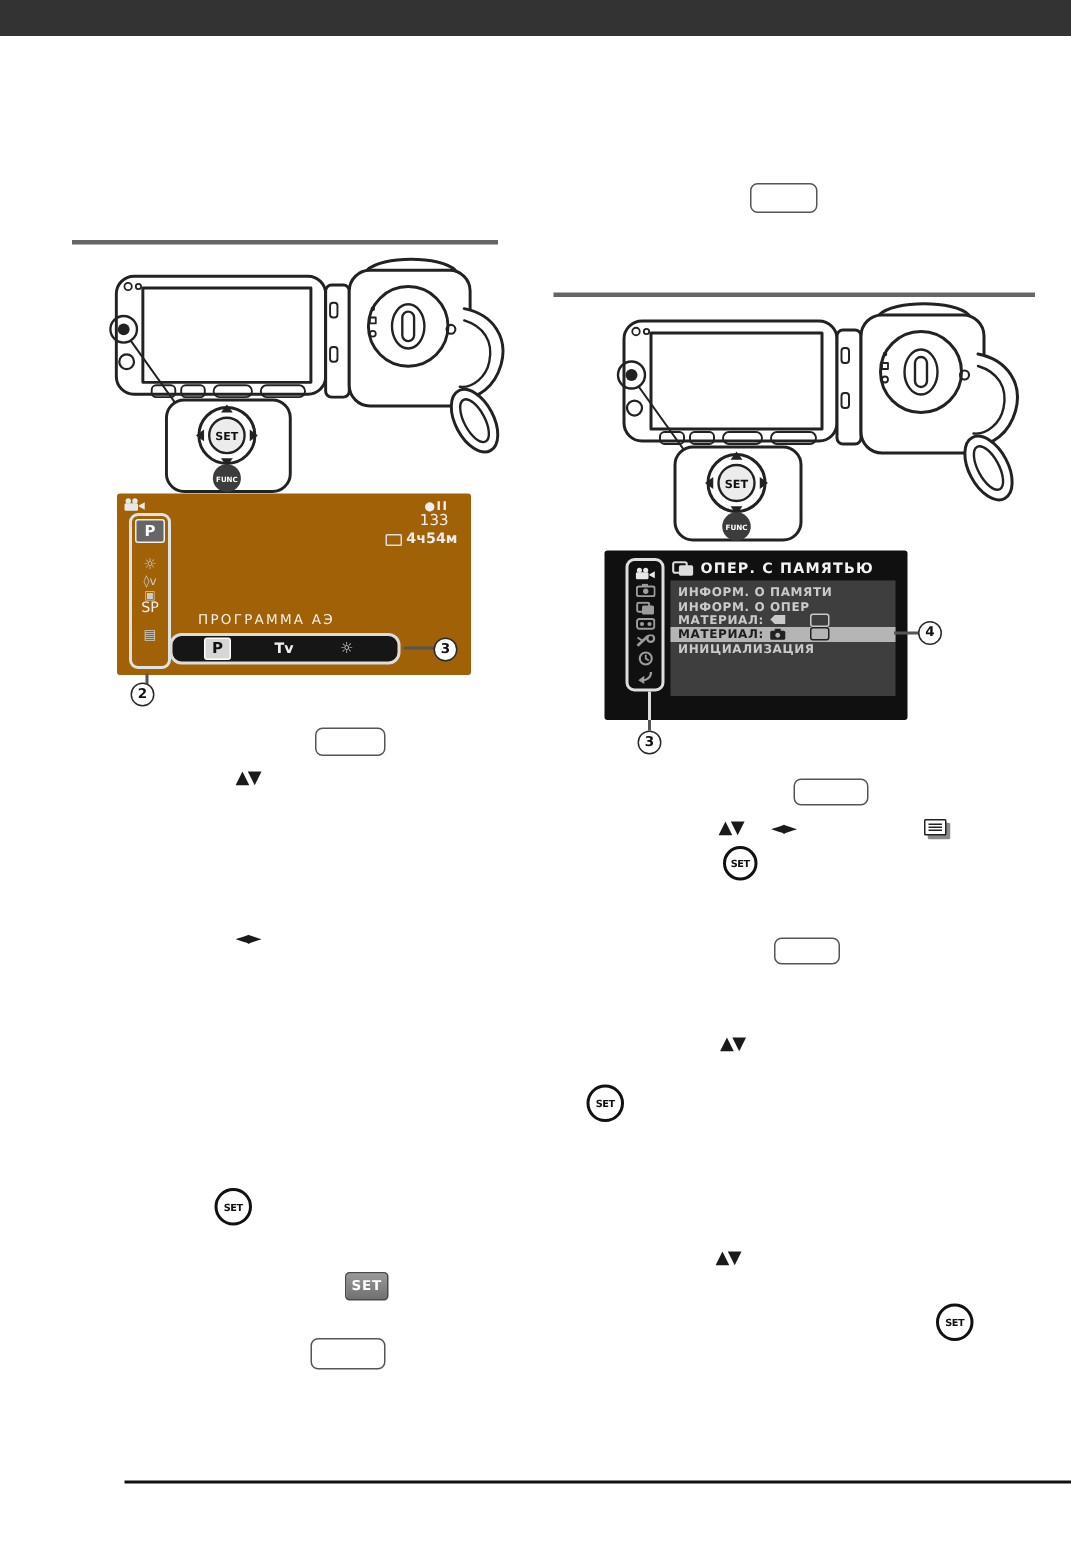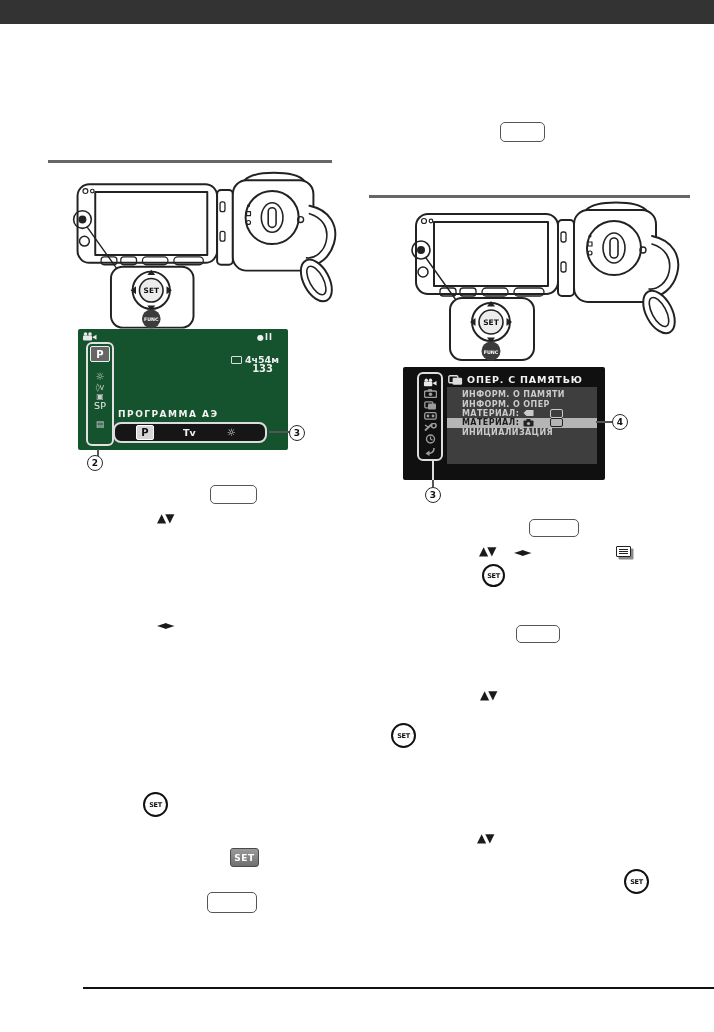--- a/index.html
+++ b/index.html
@@ -41,66 +41,66 @@
              letter-spacing:0.5px;}
 
   
   .func-menu-icon{width:15px;height:11px;background:#fff;border:1.5px solid #222;
                   border-radius:1px;box-shadow:2.5px 2.5px 0 #8a8a8a;
                   display:flex;flex-direction:column;justify-content:space-evenly;
                   padding:1px 2px;box-sizing:border-box;}
   .func-menu-icon i{display:block;height:1.5px;background:#222;}
 
   
-  .lcd1{left:78px;top:329px;width:210px;height:121px;background:#14532d;border-radius:2px;
+  .lcd1{left:78px;top:329px;width:236px;height:121px;background:#a16207;border-radius:2px;
         color:#eee;}
   .lcd1 .rec-status{position:absolute;right:15px;top:4px;font-size:8px;font-weight:bold;
                     letter-spacing:1px;color:#f0f0f0;}
-  .lcd1 .counter{position:absolute;right:15px;top:13px;font-size:10px;font-weight:bold;margin-top:21px;}
+  .lcd1 .counter{position:absolute;right:15px;top:13px;font-size:10px;font-weight:normal;}
   .lcd1 .remaining{position:absolute;right:9px;top:25px;font-size:9.5px;font-weight:bold;
                    display:flex;align-items:center;}
   .box-icon{display:inline-block;width:9px;height:6px;border:1.5px solid #ddd;
             border-radius:1px;margin-right:3px;}
   .lcd-sidebar{position:absolute;left:8px;top:13px;width:28px;height:104px;
                border:2px solid #e2e2e2;border-radius:6px;box-sizing:border-box;
                display:flex;flex-direction:column;align-items:center;padding-top:2px;}
   .p-badge{width:18px;height:14px;background:#666;border:1.5px solid #eee;border-radius:2px;
            color:#fff;font-size:10px;font-weight:bold;display:flex;align-items:center;
            justify-content:center;}
   .sb-ic{color:#ccc;line-height:1.15;}
   .sb-wb{font-size:10px;margin-top:9px;}
   .sb-fx{font-size:8px;}
   .sb-dfx{font-size:8px;}
   .sb-sp{font-size:9.5px;font-weight:normal;color:#eee;}
   .sb-menu{font-size:9px;margin-top:7px;}
-  .fn-label{position:absolute;left:40px;top:80px;font-size:9px;font-weight:bold;
+  .fn-label{position:absolute;left:54px;top:80px;font-size:9px;font-weight:normal;
             letter-spacing:1.5px;color:#f2f2f2;white-space:nowrap;}
   .opt-bar{position:absolute;left:35px;top:93px;width:154px;height:21px;background:#161616;
            border:2px solid #dcdcdc;border-radius:8px;box-sizing:border-box;
            display:flex;align-items:center;}
   .opt-p{margin-left:21px;width:16px;height:13px;background:#d6d6d6;border:1px solid #fff;
          border-radius:2px;color:#111;font-weight:bold;font-size:10px;display:flex;
          align-items:center;justify-content:center;}
   .opt-tv{margin-left:29px;font-size:9.5px;font-weight:bold;color:#f0f0f0;}
   .opt-sun{margin-left:31px;font-size:10px;color:#ddd;}
 
   
   .lcd2{left:403px;top:367px;width:202px;height:113px;background:#101010;border-radius:2px;}
   .icon-col{position:absolute;left:14px;top:5px;width:26px;height:89px;
             border:2px solid #dedede;border-radius:6px;box-sizing:border-box;
             display:flex;flex-direction:column;align-items:center;
             justify-content:space-evenly;padding:1px 0;}
   .icon-col .sym{color:#9c9c9c;display:block;line-height:0;}
   .icon-col .sym.lit{color:#e8e8e8;}
-  .menu-header{position:absolute;left:45px;top:7px;display:flex;align-items:flex-end;}
+  .menu-header{position:absolute;left:45px;top:7px;display:flex;align-items:flex-start;}
   .menu-header .ttl{margin-left:4px;font-size:9.5px;font-weight:bold;color:#f2f2f2;
                     letter-spacing:0.8px;white-space:nowrap;}
   .menu-panel{position:absolute;left:44px;top:20px;width:150px;height:77px;background:#3e3e3e;
               padding-top:3px;box-sizing:border-box;}
-  .menu-row{height:9.4px;display:flex;align-items:center;padding-left:15px;
+  .menu-row{height:9.4px;display:flex;align-items:center;padding-left:5px;
             font-size:8px;font-weight:bold;color:#cacaca;letter-spacing:0.4px;
             white-space:nowrap;}
   .menu-row.hl{background:#b5b5b5;color:#1d1d1d;}
   .row-box{display:inline-block;width:11px;height:7px;border:1.5px solid #cacaca;
            border-radius:2px;margin-left:16px;}
   .menu-row.hl .row-box{border-color:#222;}
   .row-ic{margin-left:4px;line-height:0;}
 </style>
 </head>
 <body>

